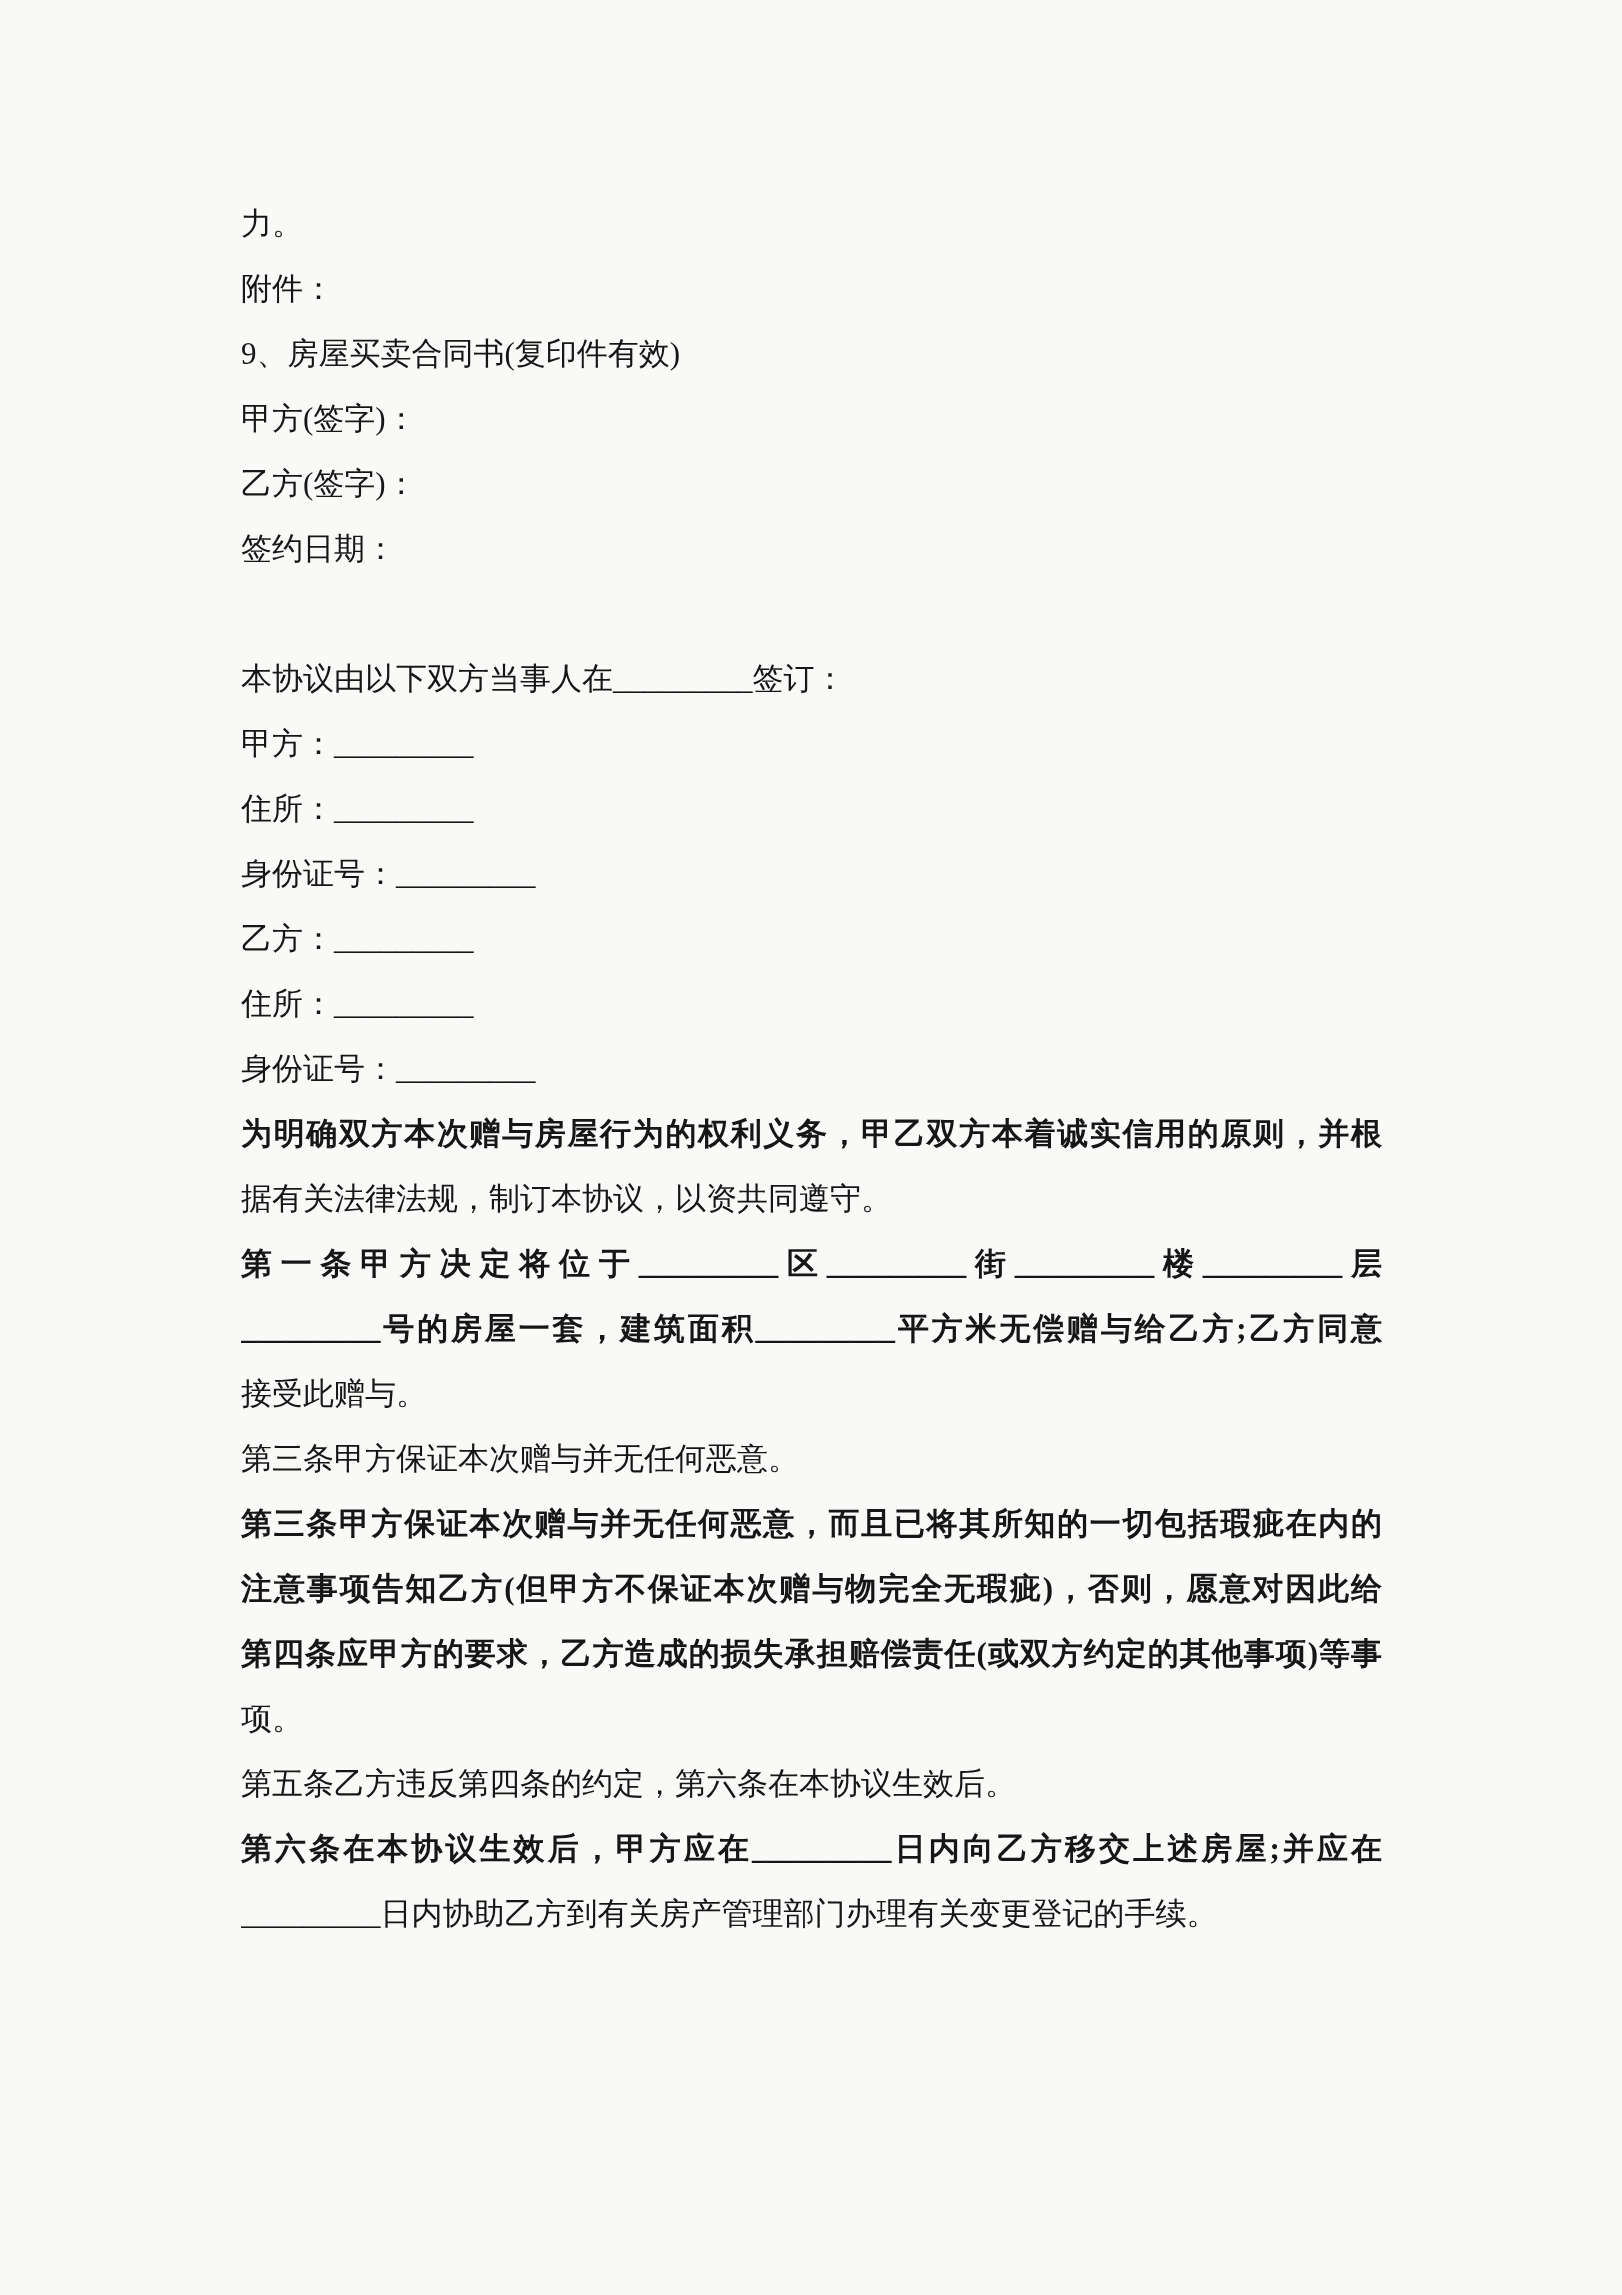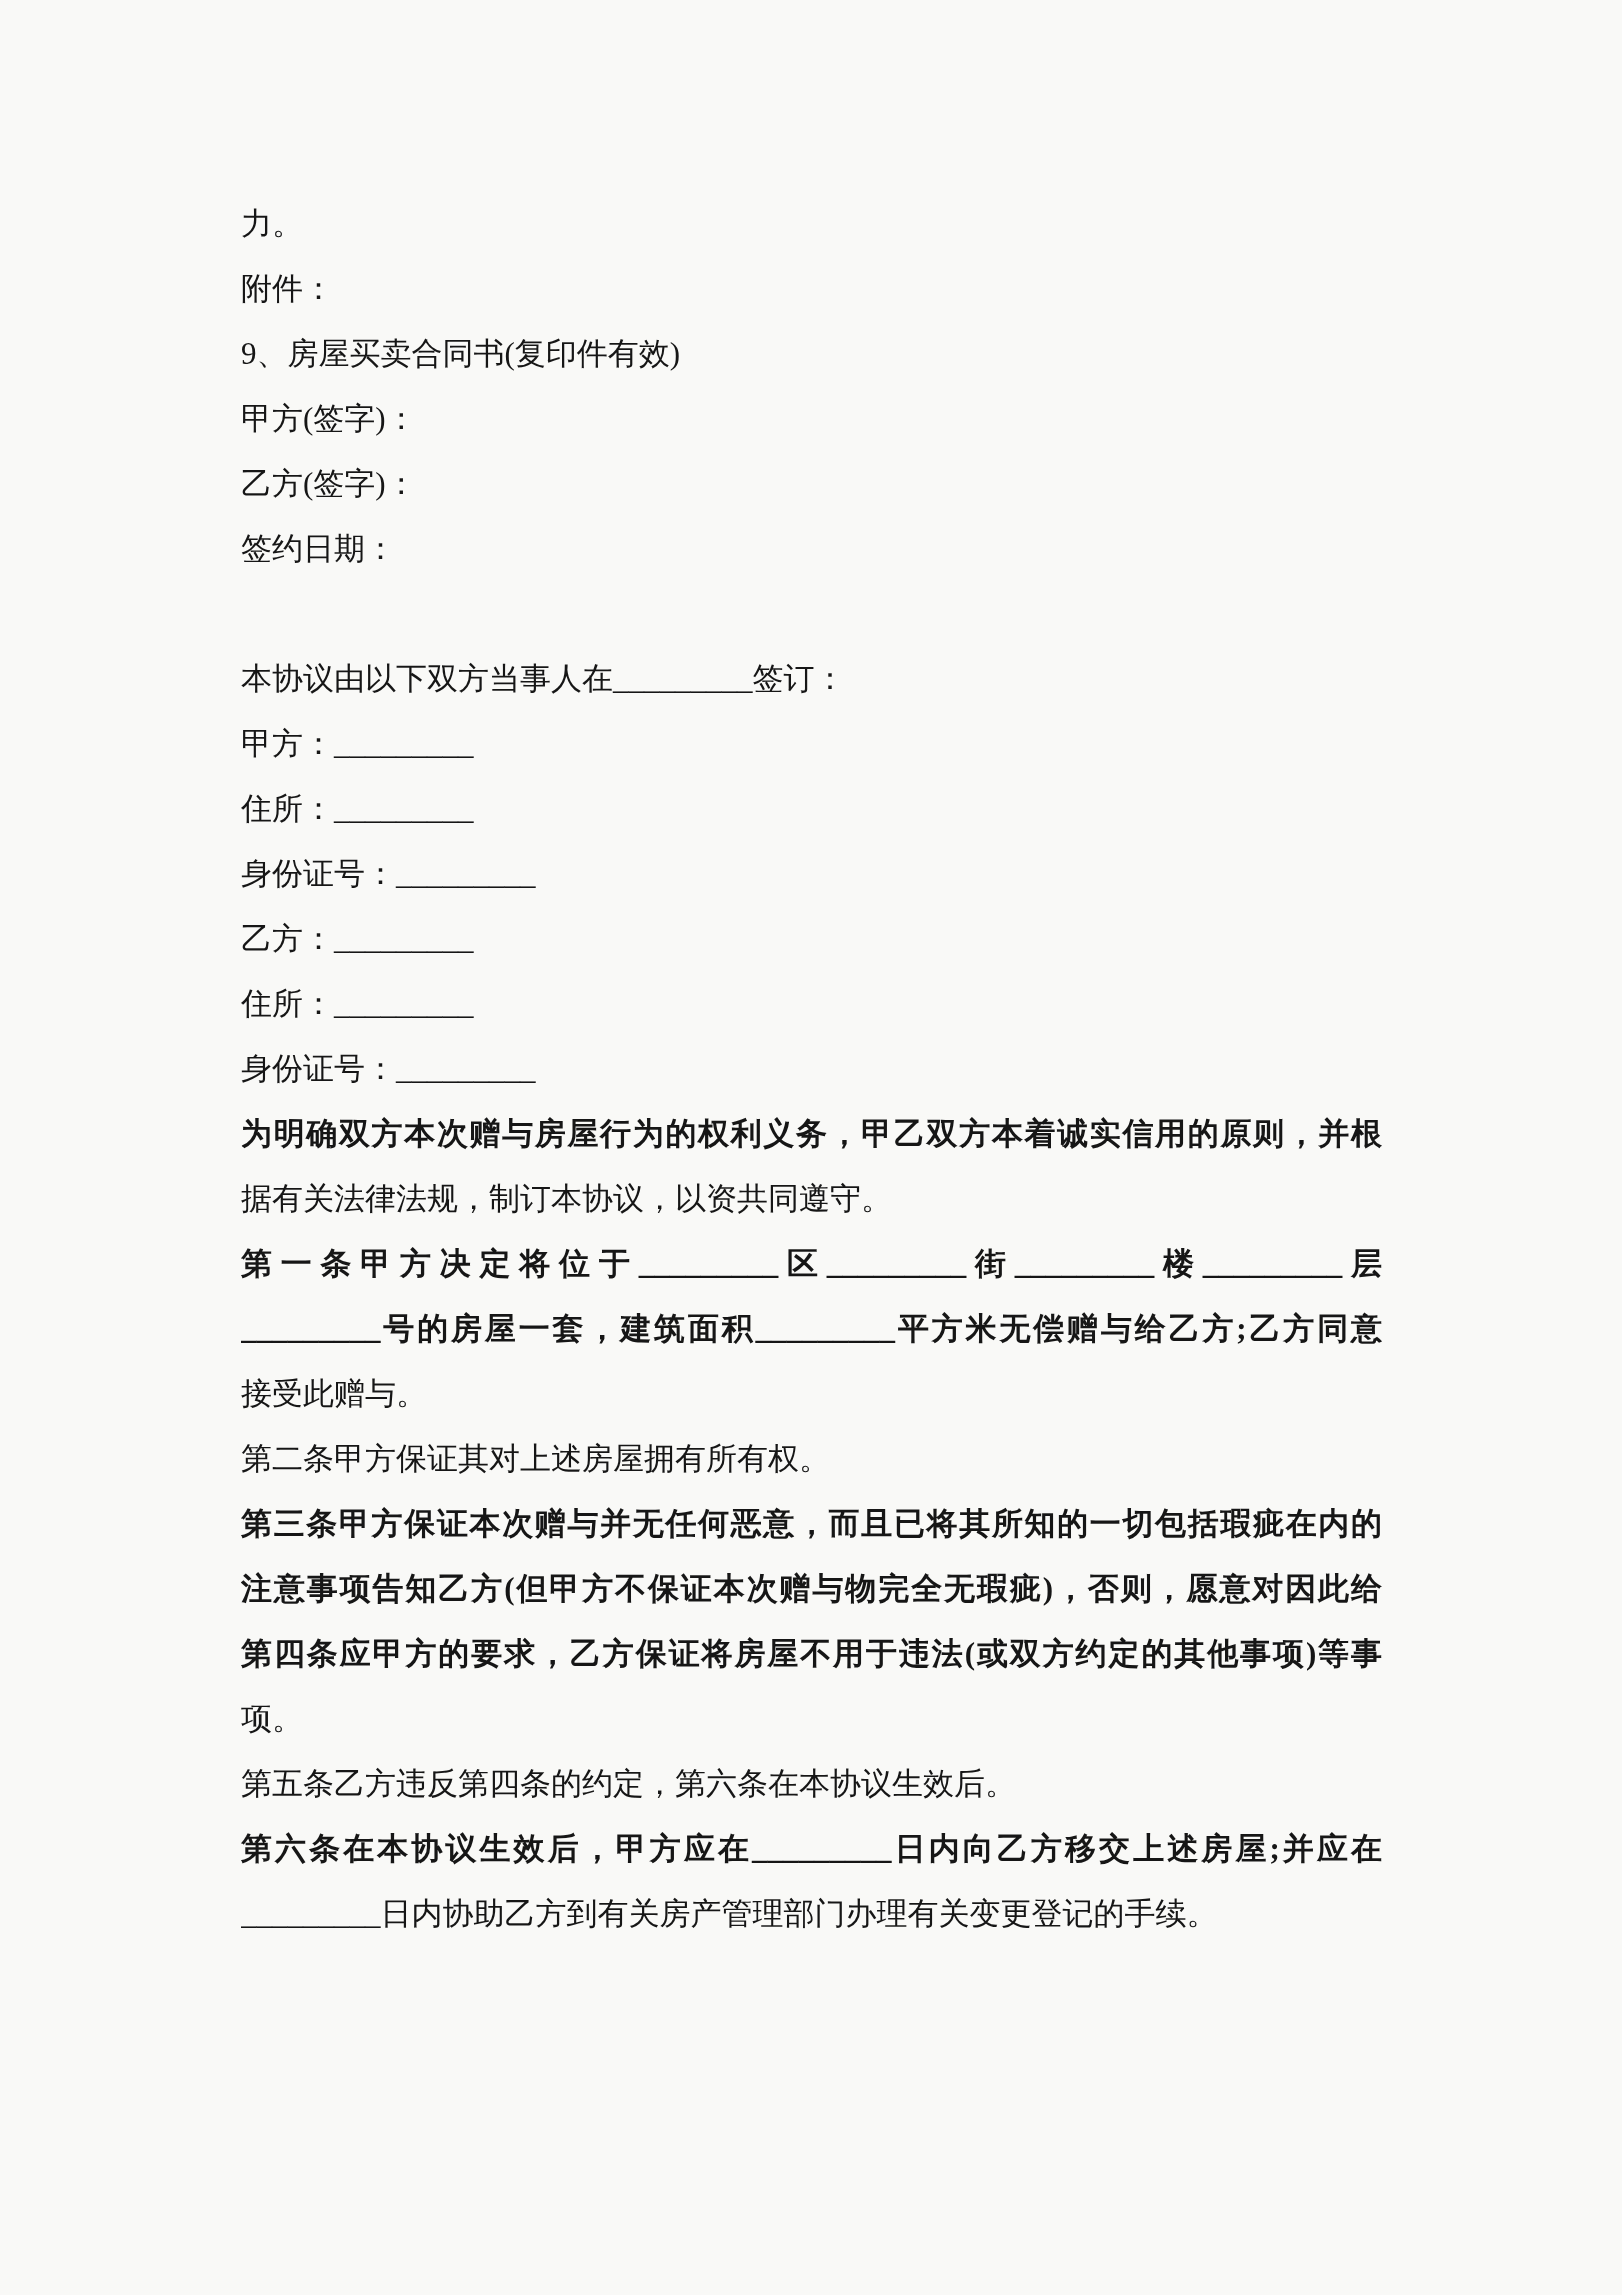--- a/index.html
+++ b/index.html
@@ -54,26 +54,26 @@
   <div class="line">住所：_________</div>
   <div class="line">身份证号：_________</div>
 
   <div class="line jf">为明确双方本次赠与房屋行为的权利义务，甲乙双方本着诚实信用的原则，并根</div>
   <div class="line">据有关法律法规，制订本协议，以资共同遵守。</div>
 
   <div class="line jf">第一条甲方决定将位于_________区_________街_________楼_________层</div>
   <div class="line jf">_________号的房屋一套，建筑面积_________平方米无偿赠与给乙方;乙方同意</div>
   <div class="line">接受此赠与。</div>
 
-  <div class="line">第二条甲方保证其对上述房屋拥有所有权。</div>
+  <div class="line">第三条甲方保证本次赠与并无任何恶意。</div>
 
   <div class="line jf">第三条甲方保证本次赠与并无任何恶意，而且已将其所知的一切包括瑕疵在内的</div>
   <div class="line jf">注意事项告知乙方(但甲方不保证本次赠与物完全无瑕疵)，否则，愿意对因此给</div>
 
-  <div class="line jf">第四条应甲方的要求，乙方保证将房屋不用于违法(或双方约定的其他事项)等事</div>
+  <div class="line jf">第四条应甲方的要求，乙方造成的损失承担赔偿责任(或双方约定的其他事项)等事</div>
   <div class="line">项。</div>
 
   <div class="line">第五条乙方违反第四条的约定，第六条在本协议生效后。</div>
 
   <div class="line jf">第六条在本协议生效后，甲方应在_________日内向乙方移交上述房屋;并应在</div>
   <div class="line">_________日内协助乙方到有关房产管理部门办理有关变更登记的手续。</div>
 </div>
 
 
 </body></html>

